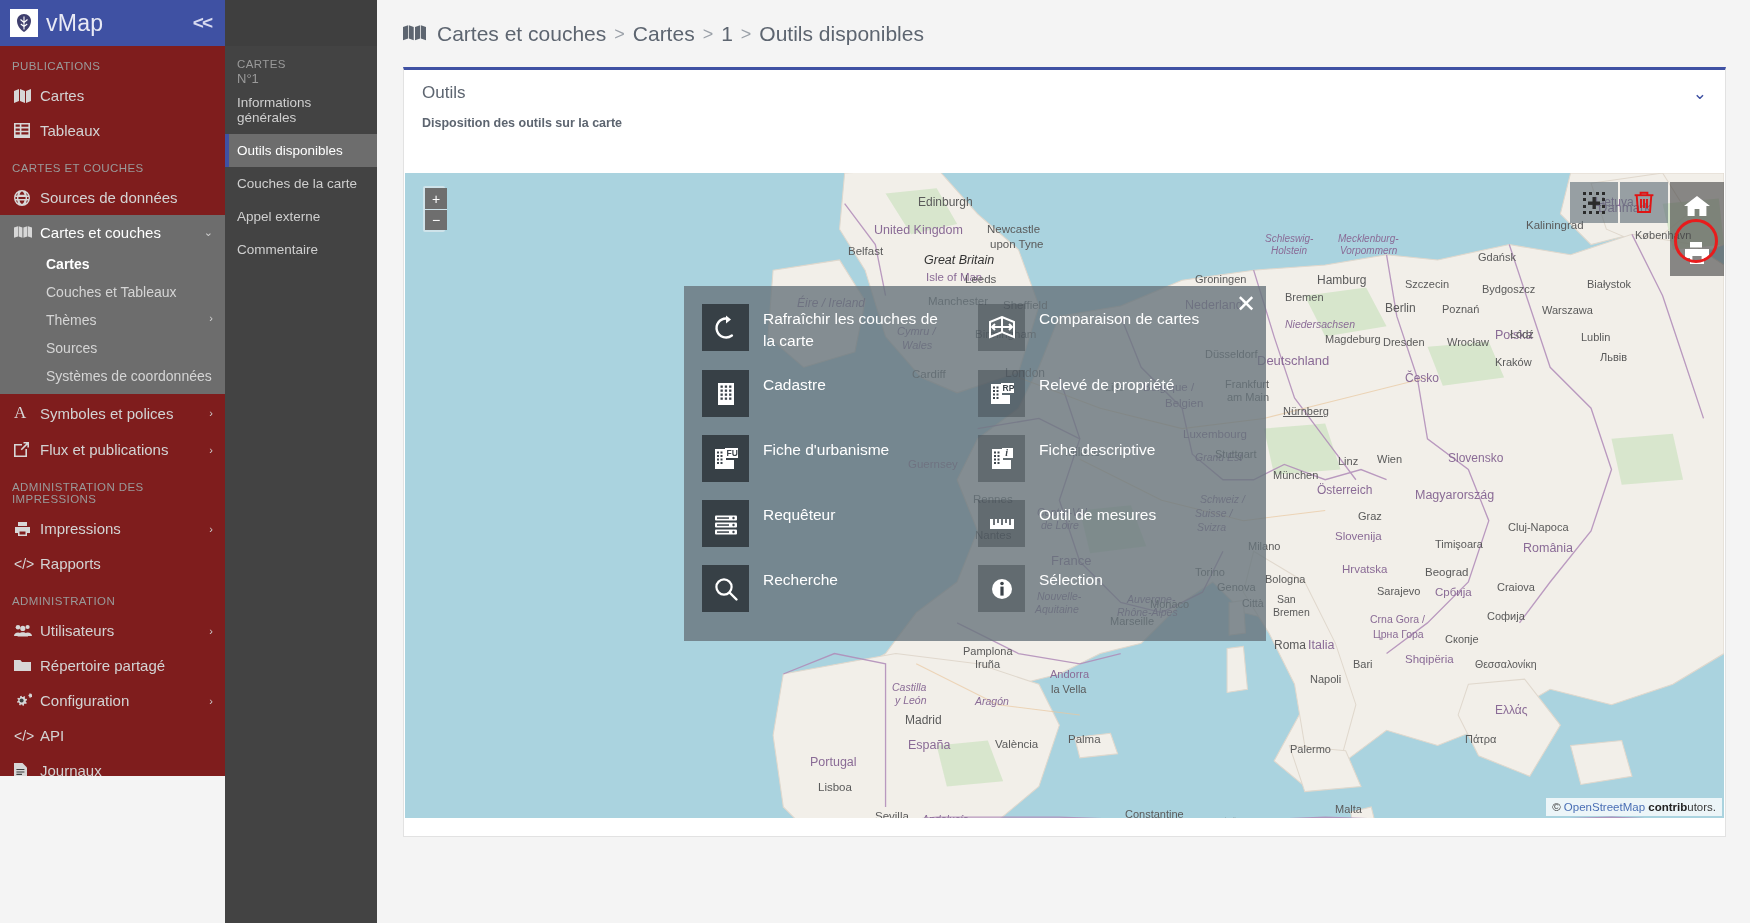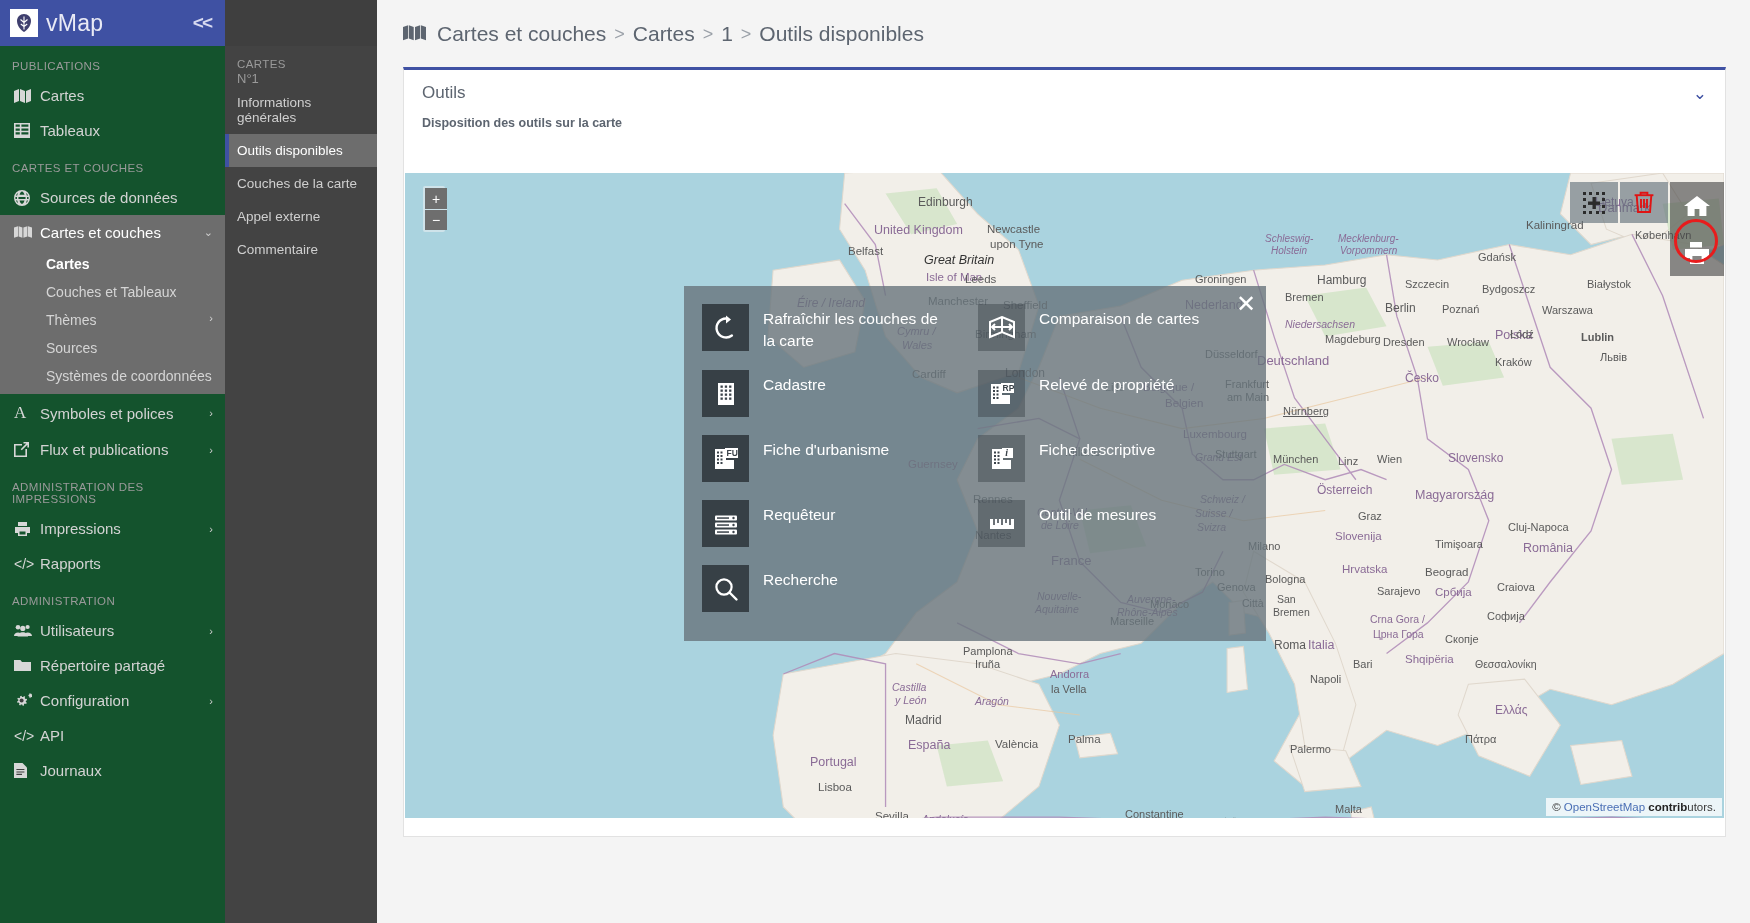--- a/index.html
+++ b/index.html
@@ -7,22 +7,22 @@
     margin: 0; padding: 0;
     width: 1750px; height: 923px;
     overflow: hidden;
     background: #f4f4f4;
     font-family: "Liberation Sans", sans-serif;
   }
   #app { position: relative; width: 1750px; height: 923px; display: flex; }
 
   
   .sidebar {
-    width: 225px; height: 923px;
-    background: #14532d;
+    width: 225px; height: 776px;
+    background: #7f1d1d;
     flex: 0 0 225px;
     position: relative;
     overflow: hidden;
   }
   .brand {
     height: 46px; background: #3f51a3;
     display: flex; align-items: center; padding: 0 10px;
     position: relative;
   }
   .brand-logo {
@@ -535,38 +535,38 @@
             <span style="position: absolute; left: 1077px; top: 110px; font-size: 11px; color: rgb(90, 90, 90); white-space: nowrap;">Bydgoszcz</span>
             <span style="position: absolute; left: 1073px; top: 78px; font-size: 11px; color: rgb(90, 90, 90); white-space: nowrap;">Gdańsk</span>
             <span style="position: absolute; left: 1037px; top: 130px; font-size: 11px; color: rgb(90, 90, 90); white-space: nowrap;">Poznań</span>
             <span style="position: absolute; left: 1090px; top: 155px; font-size: 12.5px; color: rgb(138, 107, 150); white-space: nowrap;">Polska</span>
             <span style="position: absolute; left: 1137px; top: 131px; font-size: 11px; color: rgb(90, 90, 90); white-space: nowrap;">Warszawa</span>
             <span style="position: absolute; left: 1182px; top: 105px; font-size: 11px; color: rgb(90, 90, 90); white-space: nowrap;">Białystok</span>
             <span style="position: absolute; left: 1121px; top: 46px; font-size: 11.5px; color: rgb(90, 90, 90); white-space: nowrap;">Kaliningrad</span>
             <span style="position: absolute; left: 1190px; top: 22px; font-size: 12px; color: rgb(138, 107, 150); white-space: nowrap;">Lietuva</span>
             <span style="position: absolute; left: 1105px; top: 155px; font-size: 11px; color: rgb(90, 90, 90); white-space: nowrap;">Łódź</span>
             <span style="position: absolute; left: 1042px; top: 163px; font-size: 11px; color: rgb(90, 90, 90); white-space: nowrap;">Wrocław</span>
-            <span style="position: absolute; left: 1176px; top: 158px; font-size: 11px; color: rgb(90, 90, 90); white-space: nowrap; font-weight: bold;">Lublin</span>
+            <span style="position: absolute; left: 1176px; top: 158px; font-size: 11px; color: rgb(90, 90, 90); white-space: nowrap;">Lublin</span>
             <span style="position: absolute; left: 1090px; top: 183px; font-size: 11px; color: rgb(90, 90, 90); white-space: nowrap;">Kraków</span>
             <span style="position: absolute; left: 978px; top: 163px; font-size: 11px; color: rgb(90, 90, 90); white-space: nowrap;">Dresden</span>
             <span style="position: absolute; left: 1000px; top: 198px; font-size: 12px; color: rgb(138, 107, 150); white-space: nowrap;">Česko</span>
             <span style="position: absolute; left: 1195px; top: 178px; font-size: 11px; color: rgb(90, 90, 90); white-space: nowrap;">Львів</span>
             <span style="position: absolute; left: 920px; top: 160px; font-size: 11px; color: rgb(90, 90, 90); white-space: nowrap;">Magdeburg</span>
             <span style="position: absolute; left: 852px; top: 180px; font-size: 13px; color: rgb(138, 107, 150); white-space: nowrap;">Deutschland</span>
             <span style="position: absolute; left: 800px; top: 175px; font-size: 11px; color: rgb(90, 90, 90); white-space: nowrap;">Düsseldorf</span>
             <span style="position: absolute; left: 820px; top: 205px; font-size: 11px; color: rgb(90, 90, 90); white-space: nowrap;">Frankfurt</span>
             <span style="position: absolute; left: 822px; top: 218px; font-size: 11px; color: rgb(90, 90, 90); white-space: nowrap;">am Main</span>
             <span style="position: absolute; left: 878px; top: 232px; font-size: 11px; color: rgb(90, 90, 90); white-space: nowrap; text-decoration: underline;">Nürnberg</span>
             <span style="position: absolute; left: 700px; top: 208px; font-size: 11px; color: rgb(90, 90, 90); white-space: nowrap;">Lille</span>
             <span style="position: absolute; left: 738px; top: 208px; font-size: 11.5px; color: rgb(138, 107, 150); white-space: nowrap;">Belgique /</span>
             <span style="position: absolute; left: 760px; top: 224px; font-size: 11.5px; color: rgb(138, 107, 150); white-space: nowrap;">Belgien</span>
             <span style="position: absolute; left: 778px; top: 255px; font-size: 11.5px; color: rgb(138, 107, 150); white-space: nowrap;">Luxembourg</span>
             <span style="position: absolute; left: 790px; top: 278px; font-size: 10.5px; color: rgb(138, 107, 150); white-space: nowrap; font-style: italic;">Grand Est</span>
             <span style="position: absolute; left: 810px; top: 275px; font-size: 11px; color: rgb(90, 90, 90); white-space: nowrap;">Stuttgart</span>
-            <span style="position: absolute; left: 868px; top: 280px; font-size: 11px; color: rgb(90, 90, 90); white-space: nowrap;">München</span>
+            <span style="position: absolute; left: 868px; top: 296px; font-size: 11px; color: rgb(90, 90, 90); white-space: nowrap;">München</span>
             <span style="position: absolute; left: 933px; top: 282px; font-size: 11px; color: rgb(90, 90, 90); white-space: nowrap;">Linz</span>
             <span style="position: absolute; left: 972px; top: 280px; font-size: 11px; color: rgb(90, 90, 90); white-space: nowrap;">Wien</span>
             <span style="position: absolute; left: 1043px; top: 278px; font-size: 12px; color: rgb(138, 107, 150); white-space: nowrap;">Slovensko</span>
             <span style="position: absolute; left: 912px; top: 310px; font-size: 12px; color: rgb(138, 107, 150); white-space: nowrap;">Österreich</span>
             <span style="position: absolute; left: 1010px; top: 315px; font-size: 12.5px; color: rgb(138, 107, 150); white-space: nowrap;">Magyarország</span>
             <span style="position: absolute; left: 795px; top: 320px; font-size: 10.5px; color: rgb(138, 107, 150); white-space: nowrap; font-style: italic;">Schweiz /</span>
             <span style="position: absolute; left: 790px; top: 334px; font-size: 10.5px; color: rgb(138, 107, 150); white-space: nowrap; font-style: italic;">Suisse /</span>
             <span style="position: absolute; left: 792px; top: 348px; font-size: 10.5px; color: rgb(138, 107, 150); white-space: nowrap; font-style: italic;">Svizra</span>
             <span style="position: absolute; left: 843px; top: 367px; font-size: 11px; color: rgb(90, 90, 90); white-space: nowrap;">Milano</span>
             <span style="position: absolute; left: 953px; top: 337px; font-size: 11px; color: rgb(90, 90, 90); white-space: nowrap;">Graz</span>
@@ -814,19 +814,29 @@
             <div class="tool">
               <div class="tool-ic">
                 <svg width="26" height="26" viewBox="0 0 26 26">
                   <circle cx="11" cy="11" r="7.6" fill="none" stroke="#ffffff" stroke-width="2.2"></circle>
                   <path d="M16.5 16.5 L23.5 23.5" stroke="#ffffff" stroke-width="2.4" stroke-linecap="round"></path>
                 </svg>
               </div>
               <div class="tool-lbl">Recherche</div>
             </div>
 
+            <div class="tool dim">
+              <div class="tool-ic">
+                <svg width="26" height="26" viewBox="0 0 26 26">
+                  <circle cx="13" cy="13" r="10" fill="#ffffff"></circle>
+                  <circle cx="13" cy="7.5" r="1.8" fill="#3b434a"></circle>
+                  <rect x="11.4" y="10.6" width="3.2" height="9" fill="#3b434a"></rect>
+                </svg>
+              </div>
+              <div class="tool-lbl">Sélection</div>
+            </div>
 
           </div>
         </div>
       </div>
     </div>
   </div>
 </div>
 
 </body></html>

